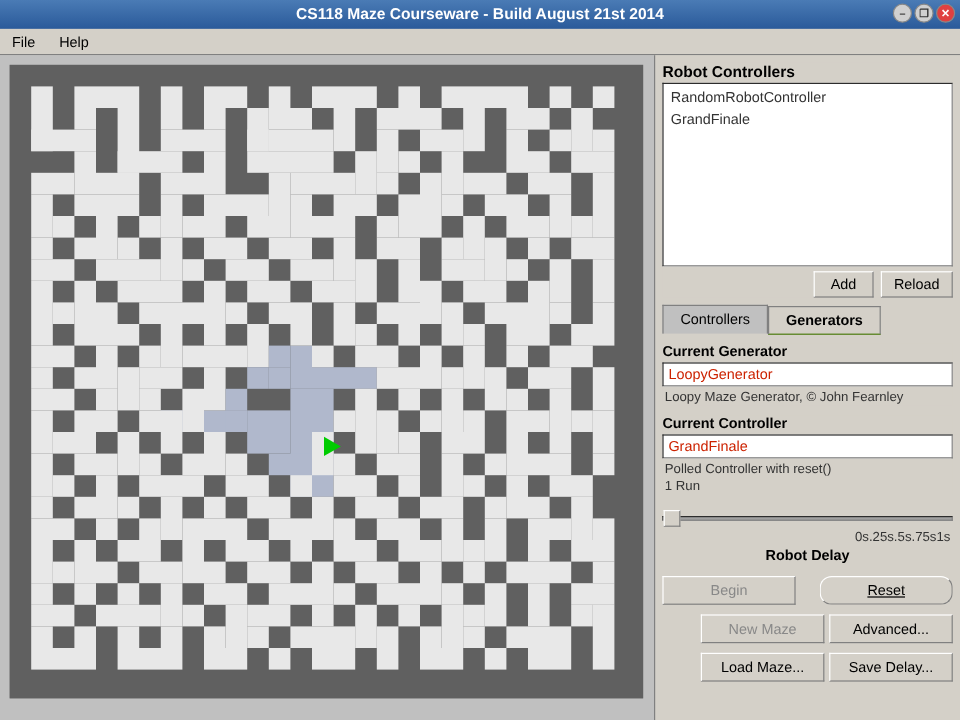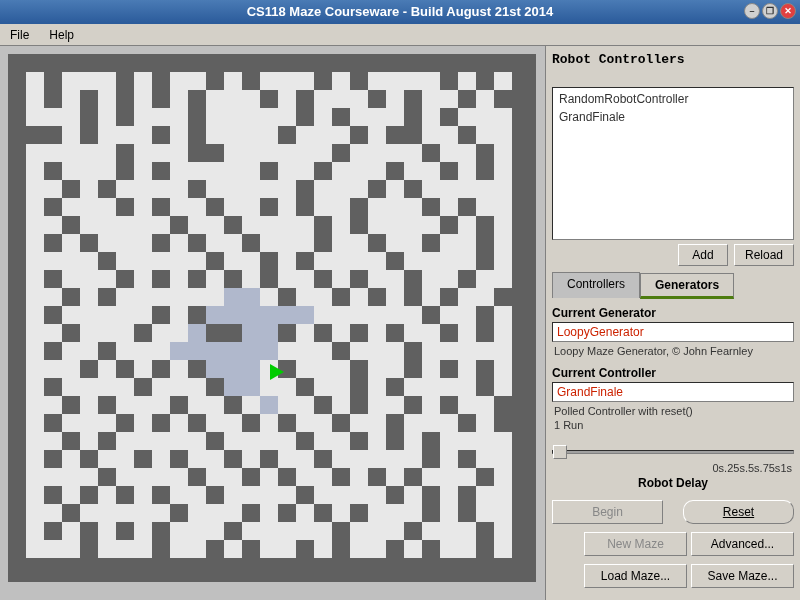--- a/index.html
+++ b/index.html
@@ -96,22 +96,21 @@
       gap: 4px;
     }
 
     
     #controllers-section {
       background: #d4d0c8;
     }
     #controllers-title {
       font-weight: bold;
       font-size: 13px;
-      margin-bottom: 20px;
-      font-family: Liberation Mono, monospace;
+      margin-bottom: 2px;
     }
     #controllers-list {
       background: white;
       border: 1px inset #808080;
       height: 153px;
       overflow-y: auto;
       padding: 2px;
     }
     .controller-item {
       padding: 2px 4px;
@@ -149,21 +148,21 @@
       padding: 4px 14px;
       border: 1px solid #808080;
       cursor: pointer;
       font-size: 12px;
       background: #c0c0c0;
       border-bottom: none;
     }
     .tab.active {
       background: #d4d0c8;
       font-weight: bold;
-      border-bottom: 3px solid #4d7c0f;
+      border-bottom: 1px solid #4d7c0f;
       z-index: 1;
       position: relative;
       top: 1px;
     }
 
     
     .info-section {
       background: #d4d0c8;
       margin-top: 4px;
     }
@@ -679,17 +678,17 @@
       <button class="bottom-btn underline">Reset</button>
     </div>
 
     <div id="bottom-buttons-2">
       <button class="bottom-btn disabled">New Maze</button>
       <button class="bottom-btn">Advanced...</button>
     </div>
 
     <div id="bottom-buttons-2" style="display:flex;gap:4px;margin-top:4px;">
       <button class="bottom-btn">Load Maze...</button>
-      <button class="bottom-btn">Save Maze...</button>
+      <button class="bottom-btn">Save Delay...</button>
     </div>
 
   </div>
 </div>
 
 </body></html>

